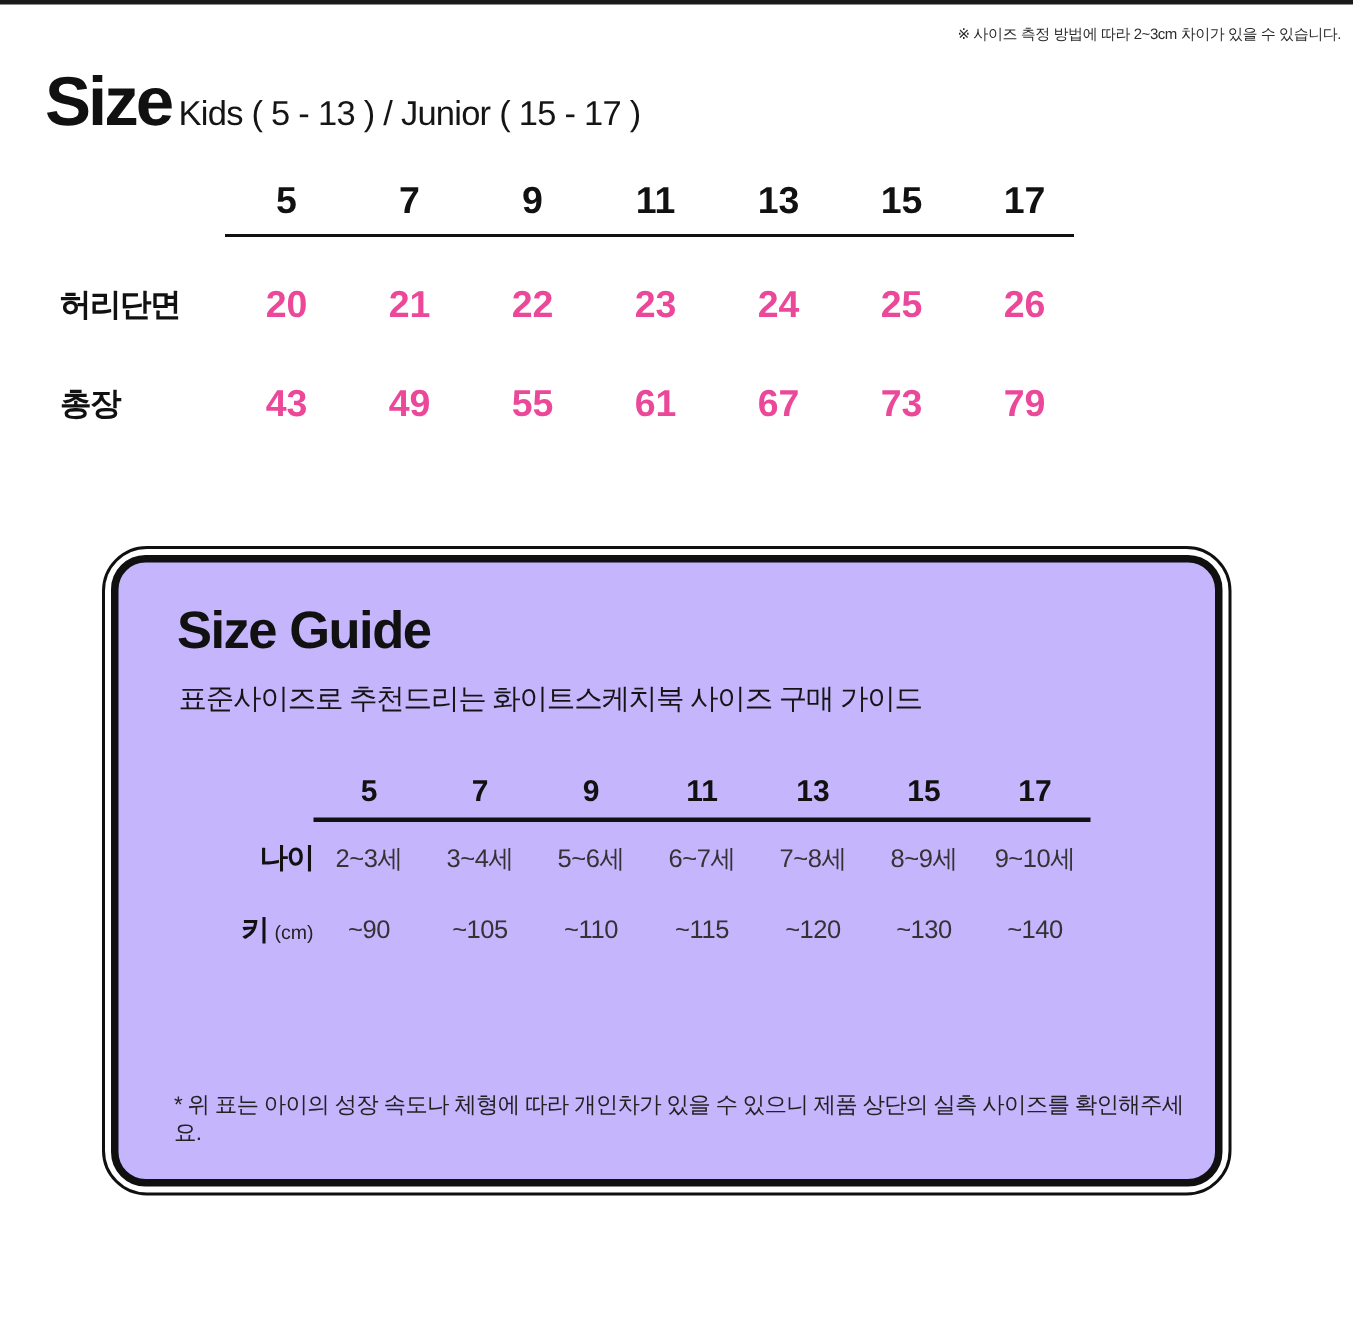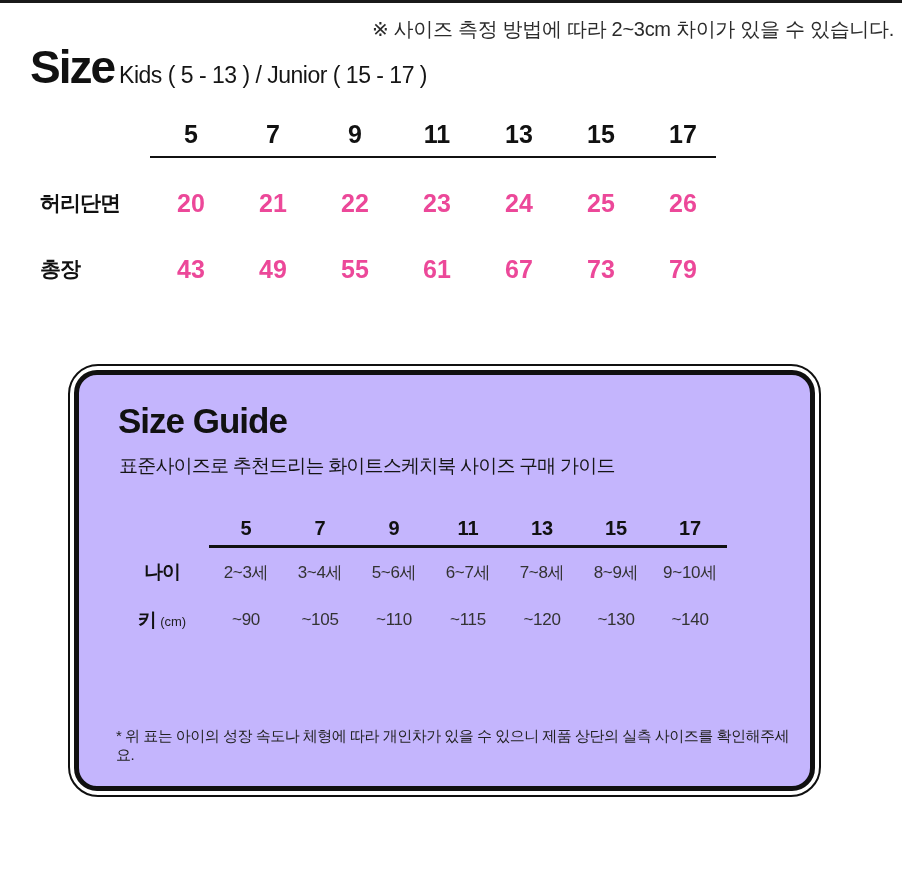--- a/index.html
+++ b/index.html
@@ -4,21 +4,21 @@
 <style>
   * { margin:0; padding:0; box-sizing:border-box; }
   html,body { width:902px; height:880px; background:#ffffff; }
   body {
     position:relative;
     font-family:"Liberation Sans","DejaVu Sans",sans-serif;
     color:#111111;
     overflow:hidden;
   }
   .top-line { position:absolute; top:0; left:0; width:902px; height:3px; background:#191919; }
-  .top-note { position:absolute; top:16px; right:8px; font-size:20px; color:#2b2b2b; letter-spacing:-0.3px; }
+  .top-note { position:absolute; top:16px; right:8px; font-size:10px; color:#2b2b2b; letter-spacing:-0.3px; }
 
   .size-header { position:absolute; left:30px; top:40px; display:flex; align-items:baseline; gap:5px; }
   .size-title { font-size:46px; font-weight:bold; letter-spacing:-2px; }
   .size-sub { font-size:23px; color:#151515; letter-spacing:-0.5px; }
 
   
   .main-table { position:absolute; left:40px; top:112px; width:684px; }
   .m-row { display:grid; grid-template-columns:110px repeat(7,82px); align-items:center; }
   .m-head { height:44px; }
   .m-head .c { font-size:25px; font-weight:bold; }
@@ -40,21 +40,21 @@
   }
   .guide-title { position:absolute; left:39px; top:26px; font-size:35px; font-weight:bold; letter-spacing:-1px; }
   .guide-sub { position:absolute; left:40px; top:78px; font-size:19px; letter-spacing:-0.8px; color:#151515; }
 
   .guide-table { position:absolute; left:36px; top:136px; width:612px; }
   .g-row { display:grid; grid-template-columns:94px repeat(7,74px); align-items:center; }
   .g-head { height:34px; }
   .g-head .c { font-size:20px; font-weight:bold; }
   .g-divider { height:3px; background:#111111; margin-left:94px; width:518px; }
   .g-body { height:48px; }
-  .g-label { font-size:19px; font-weight:bold; text-align:center; letter-spacing:-1px; white-space:nowrap; }
+  .g-label { font-size:19px; font-weight:bold; text-align:right; letter-spacing:-1px; white-space:nowrap; }
   .g-unit { font-size:13px; font-weight:normal; color:#222222; letter-spacing:0; }
   .g-val { font-size:17px; color:#333333; letter-spacing:-0.3px; }
 
   .guide-footnote { position:absolute; left:37px; top:352px; width:680px; font-size:15px; color:#222222; letter-spacing:-0.5px; }
 </style>
 </head>
 <body>
 
 <div class="top-line"></div>
 

